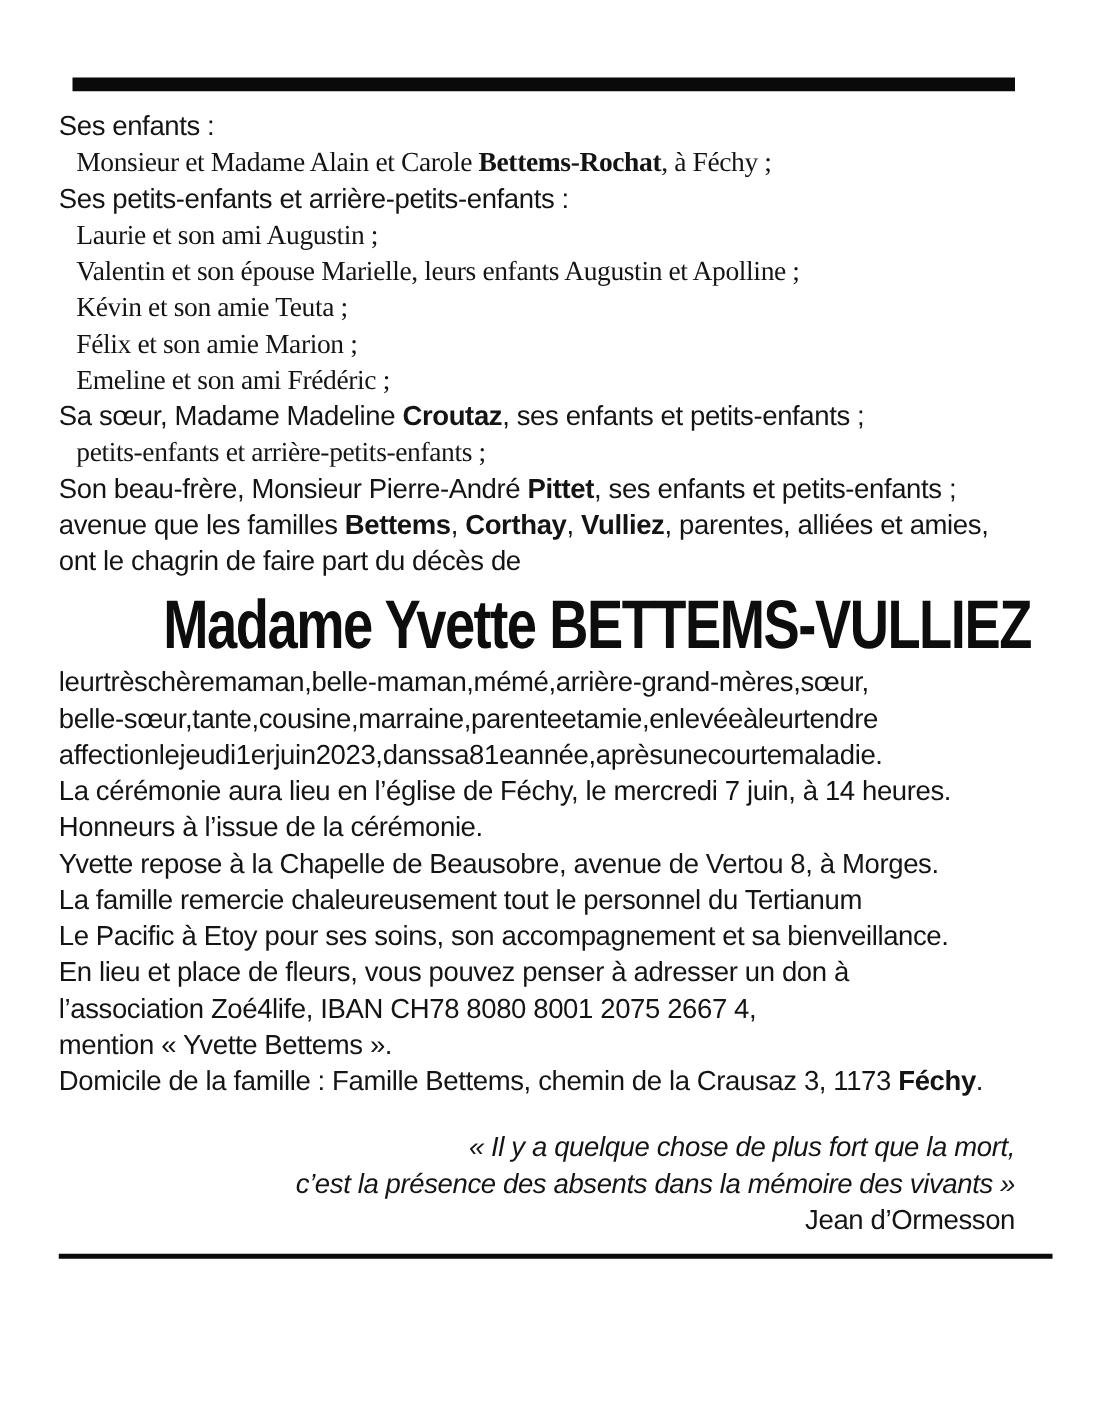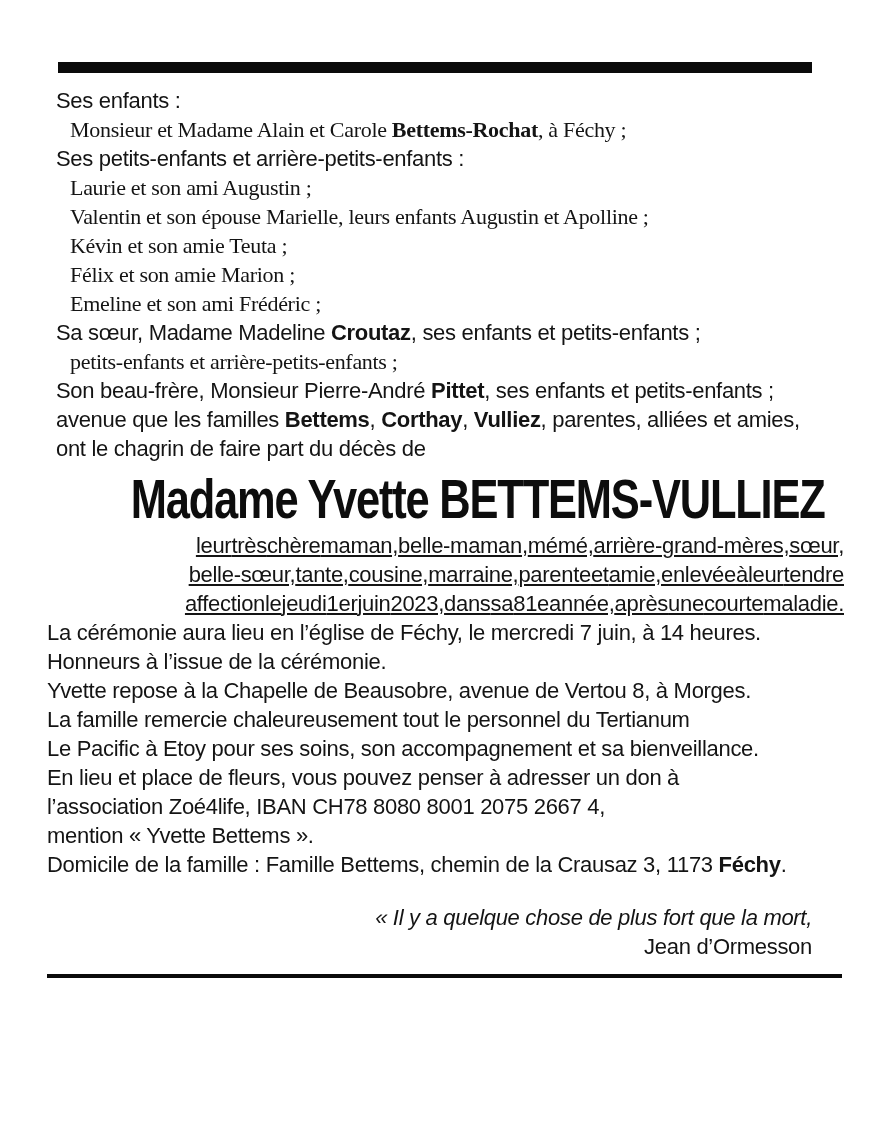--- a/index.html
+++ b/index.html
@@ -19,29 +19,28 @@
     height: 11px;
     width: 754px;
     margin: 62px 0 0 11px;
     background: #0a0a0a;
   }
   .textblock {
     font-size: 22px;
     line-height: 29px;
     letter-spacing: -0.3px;
   }
-  .family { margin-top: 13px; margin-left: 9px; }
+  .family { margin-top: 13px; }
   .line { white-space: pre; }
   .line.indent { padding-left: 14px; font-family: Liberation Serif, serif; }
   .line .b { font-weight: 700; }
   .line.justify {
     display: flex;
-    justify-content: flex-end;
+    justify-content: flex-start;
     white-space: nowrap;
-    text-decoration: underline;
   }
   .title {
     margin: 8px 0 4px 0;
     font-size: 55px;
     line-height: 56px;
     font-weight: 700;
     letter-spacing: -1.5px;
     text-align: center;
     transform: scaleX(0.79);
     transform-origin: 50% 50%;
@@ -136,17 +135,18 @@
       <div class="line"><span>La famille remercie chaleureusement tout le personnel du Tertianum</span></div>
       <div class="line"><span>Le Pacific à Etoy pour ses soins, son accompagnement et sa bienveillance.</span></div>
       <div class="line"><span>En lieu et place de fleurs, vous pouvez penser à adresser un don à</span></div>
       <div class="line"><span>l’association Zoé4life, IBAN CH78 8080 8001 2075 2667 4,</span></div>
       <div class="line"><span>mention « Yvette Bettems ».</span></div>
       <div class="line"><span>Domicile de la famille : Famille Bettems, chemin de la Crausaz 3, 1173 </span><span class="b">Féchy</span><span>.</span></div>
     </div>
 
   <div class="quote">
     <div class="qline">« Il y a quelque chose de plus fort que la mort,</div>
+    <div class="qline">c’est la présence des absents dans la mémoire des vivants »</div>
     <div class="qauthor">Jean d’Ormesson</div>
   </div>
 
   <div class="bottomrule" style="background: rgb(10, 10, 10);"></div>
 </div>
 
 </body></html>

